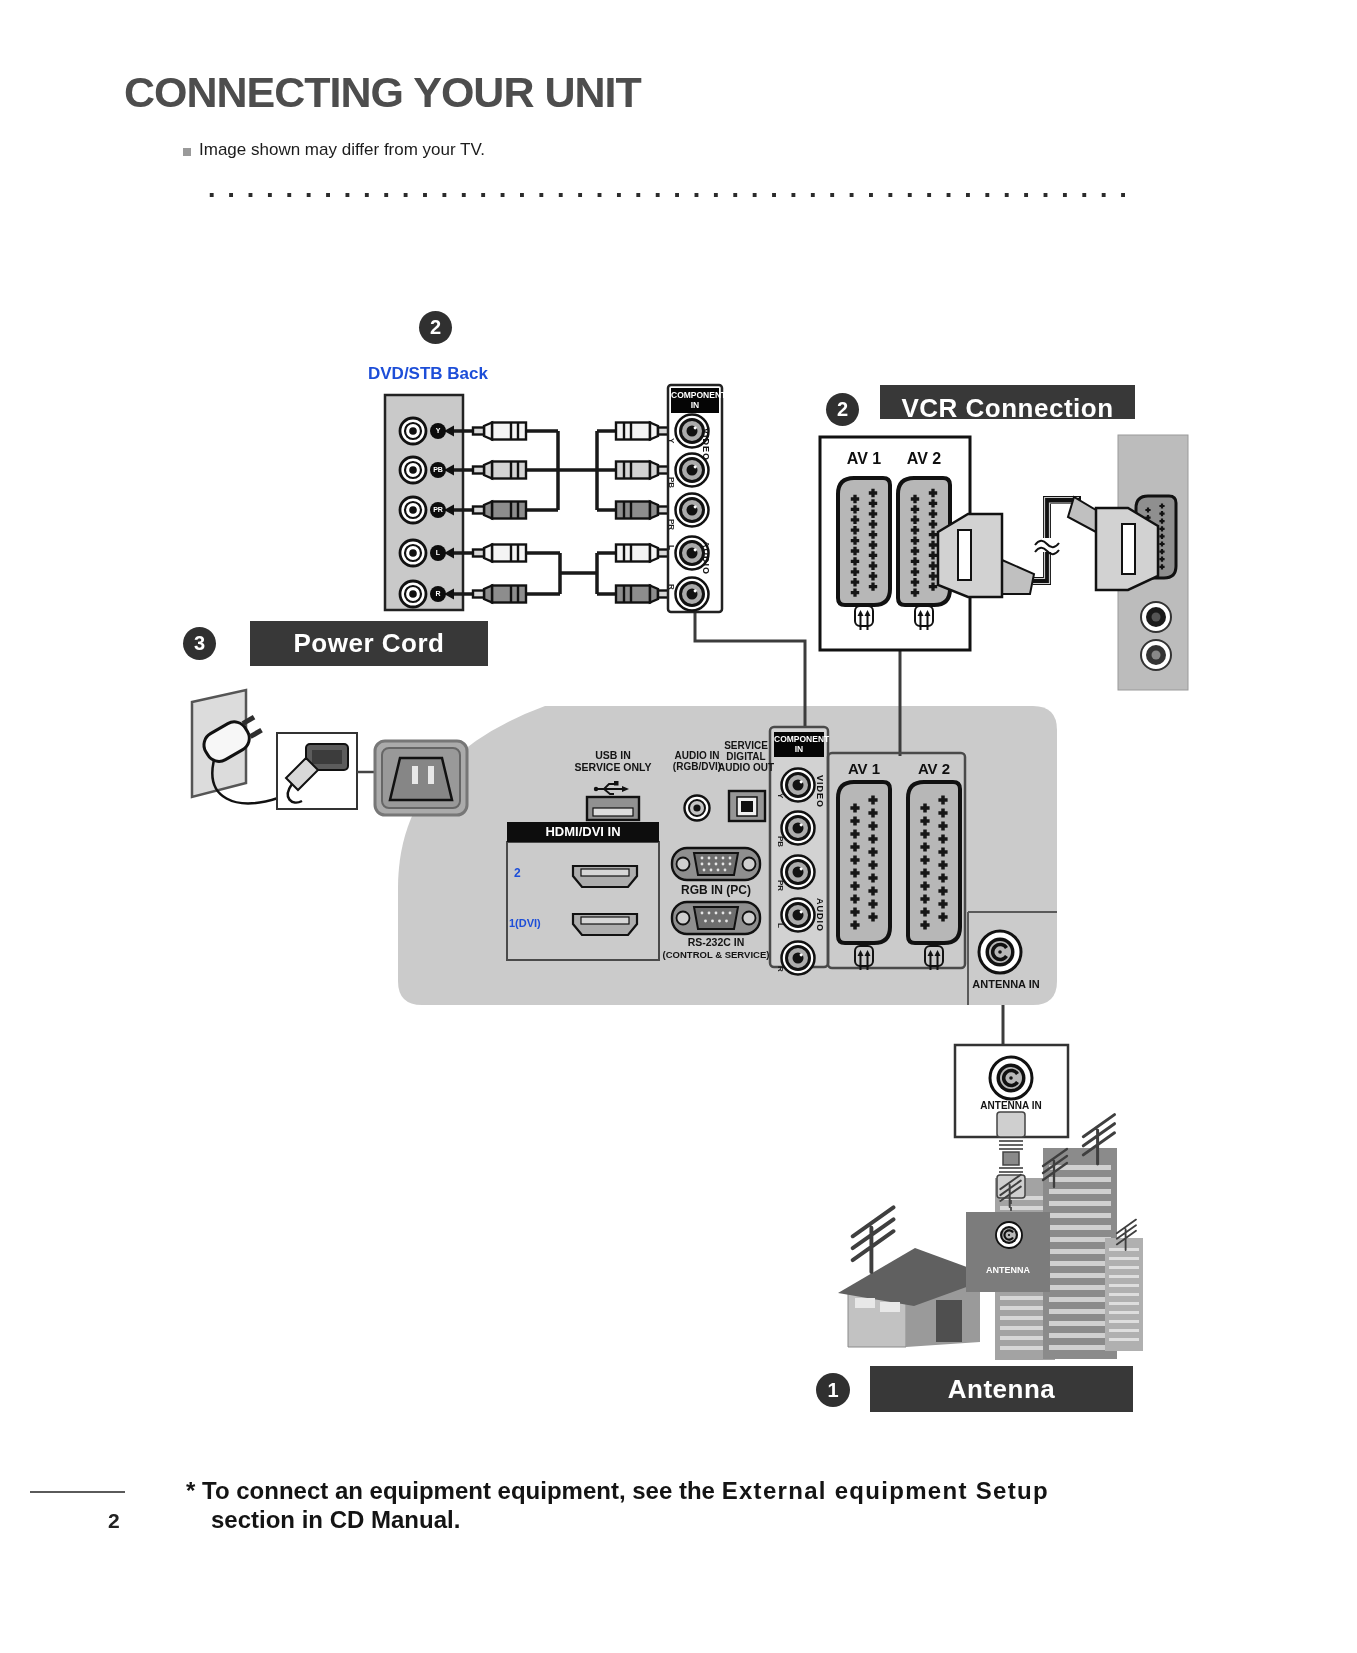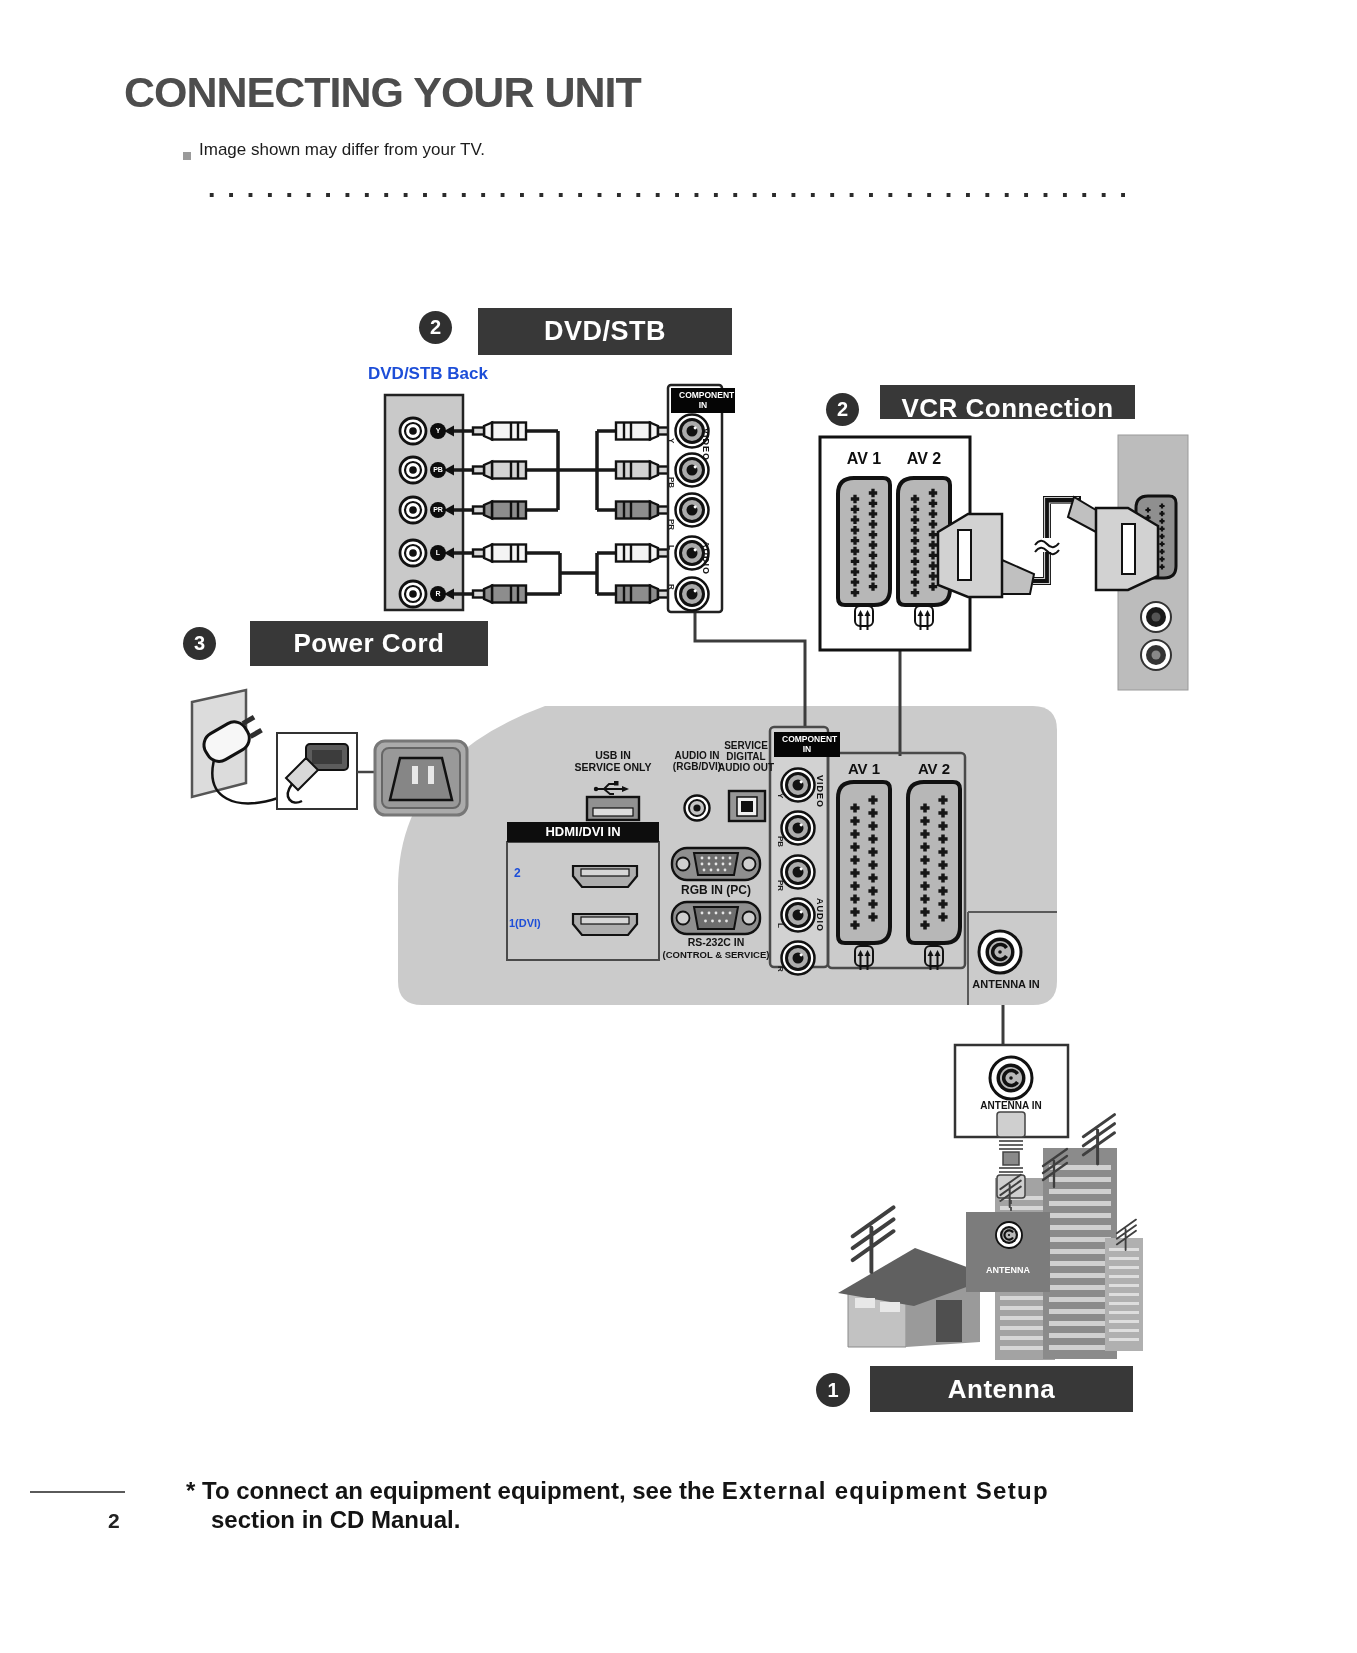--- a/index.html
+++ b/index.html
@@ -1,34 +1,34 @@
 <!DOCTYPE html>
 <html><head>
 <meta charset="utf-8">
 <style>
   html,body{margin:0;padding:0;background:#ffffff;}
   .page{position:relative;width:1357px;height:1653px;background:#fff;overflow:hidden;
         font-family:"Liberation Sans","DejaVu Sans",sans-serif;}
   .abs{position:absolute;}
   .title{left:124px;top:68px;font-size:43px;font-weight:bold;color:#4d4d4d;letter-spacing:-1px;}
-  .note{left:183px;top:140px;display:flex;align-items:flex-end;font-size:17px;color:#1c1c1c;}
+  .note{left:183px;top:140px;display:flex;align-items:center;font-size:17px;color:#1c1c1c;}
   .note .sq{width:8px;height:8px;background:#9a9a9a;margin:4px 8px 0 0;flex:0 0 auto;}
   .dotline{left:202px;top:192px;width:933px;height:6px;
     background-image:radial-gradient(circle 2.3px at 50% 50%, #2b2b2b 93%, rgba(0,0,0,0) 100%);
     background-size:19.4px 6px;background-repeat:repeat-x;}
   .badge{width:33px;height:33px;border-radius:50%;background:#303030;color:#fff;
          font-size:20px;font-weight:bold;line-height:33px;text-align:center;}
   .banner{background:#383838;color:#fff;font-weight:bold;text-align:center;letter-spacing:.5px;}
   .seclabel{font-weight:bold;color:#1d4ed8;}
   .chip{width:16px;height:16px;border-radius:50%;background:#0c0c0c;color:#fff;
         font-size:7px;font-weight:bold;line-height:16px;text-align:center;}
   .vtext{writing-mode:vertical-rl;text-orientation:mixed;font-size:8px;font-weight:bold;color:#1d1d1d;}
   .vband{writing-mode:vertical-rl;text-orientation:mixed;font-size:9px;font-weight:bold;color:#111;letter-spacing:1px;}
   .blkhdr{background:#050505;color:#fff;font-size:8.5px;font-weight:bold;line-height:9.5px;
-          text-align:center;padding:3px 8px;}
+          text-align:center;padding:3px 0;}
   .tlabel{font-weight:bold;text-align:center;color:#141414;font-size:10.5px;line-height:11.5px;}
   .avlabel{font-weight:bold;text-align:center;color:#0f0f0f;}
   .hdmibar{background:#0d0d0d;color:#fff;font-size:13px;font-weight:bold;line-height:20px;text-align:center;}
   .footer1{left:186px;top:1477px;font-size:24px;font-weight:bold;color:#141414;}
   .footer1 .em{letter-spacing:1.3px;margin-top:20px;}
   .footer2{left:211px;top:1506px;font-size:24px;font-weight:bold;color:#141414;}
   .rule{left:30px;top:1491px;width:95px;height:2px;background:#5a5a5a;}
   .pagenum{left:108px;top:1509px;font-size:21px;font-weight:bold;color:#222;}
   .bldg{position:absolute;}
   #bldg-far{left:995px;top:1178px;width:50px;height:165px;
@@ -339,21 +339,20 @@
   </svg>
 
   <div class="abs title">CONNECTING YOUR UNIT</div>
   <div class="abs note">
     <span class="sq"></span>
     <span>Image shown may differ from your TV.</span>
   </div>
   <div class="abs dotline"></div>
 
   <div class="abs badge" style="left:419px;top:311px">2</div>
-  <div class="abs banner" style="left:478px;top:308px;width:254px;height:47px;font-size:27px;line-height:47px">DVD/STB</div>
   <div class="abs seclabel" style="left:368px;top:364px;font-size:17px">DVD/STB Back</div>
   <div class="abs chip" style="left:430px;top:423px">Y</div>
   <div class="abs chip" style="left:430px;top:462px">PB</div>
   <div class="abs chip" style="left:430px;top:502px">PR</div>
   <div class="abs chip" style="left:430px;top:545px">L</div>
   <div class="abs chip" style="left:430px;top:586px">R</div>
   <div class="abs blkhdr" style="left:671px;top:388px;width:48px">
     <div>COMPONENT</div>
       <div>IN</div>
   </div>

